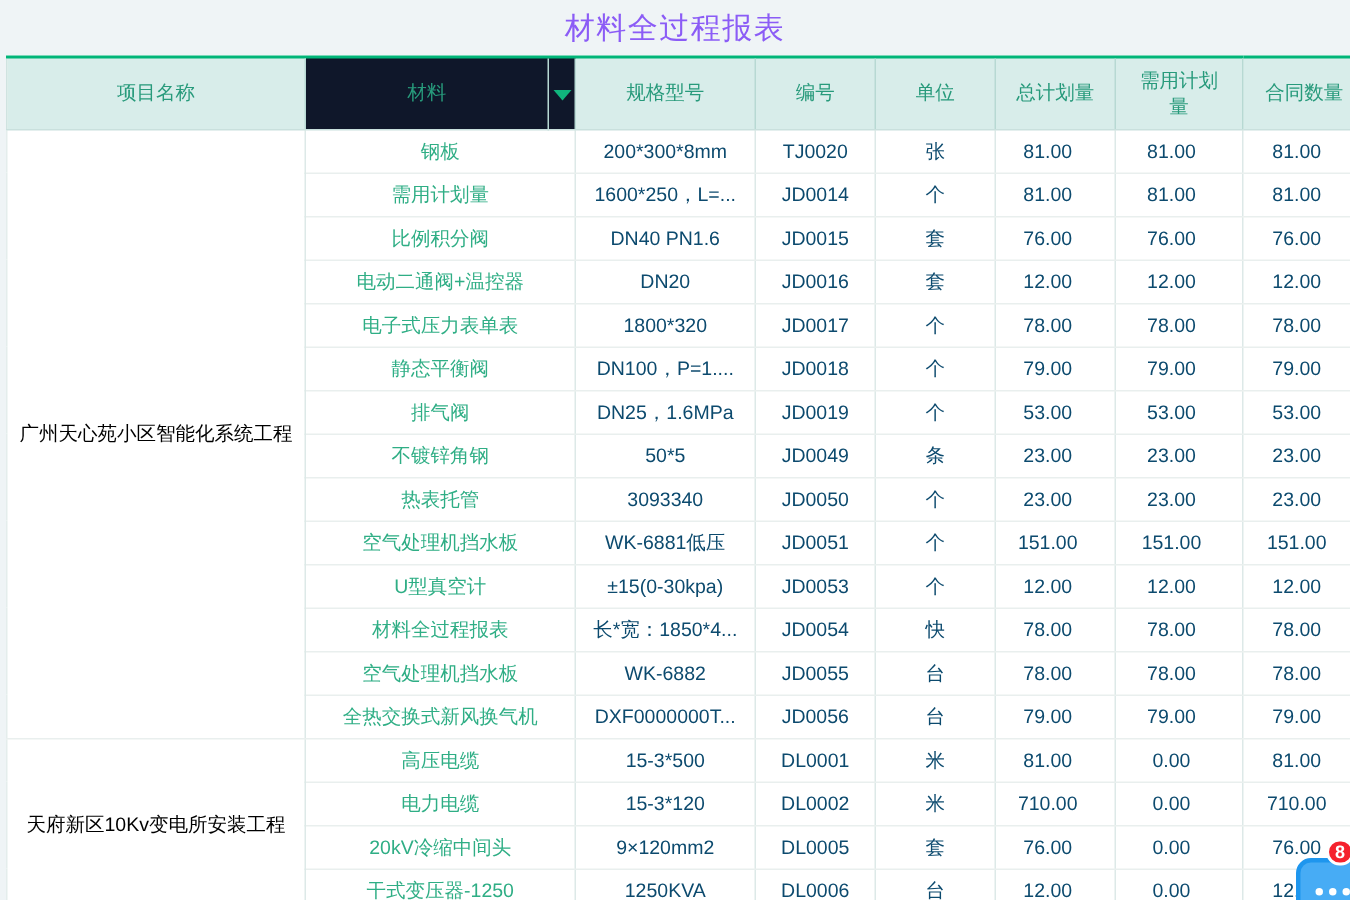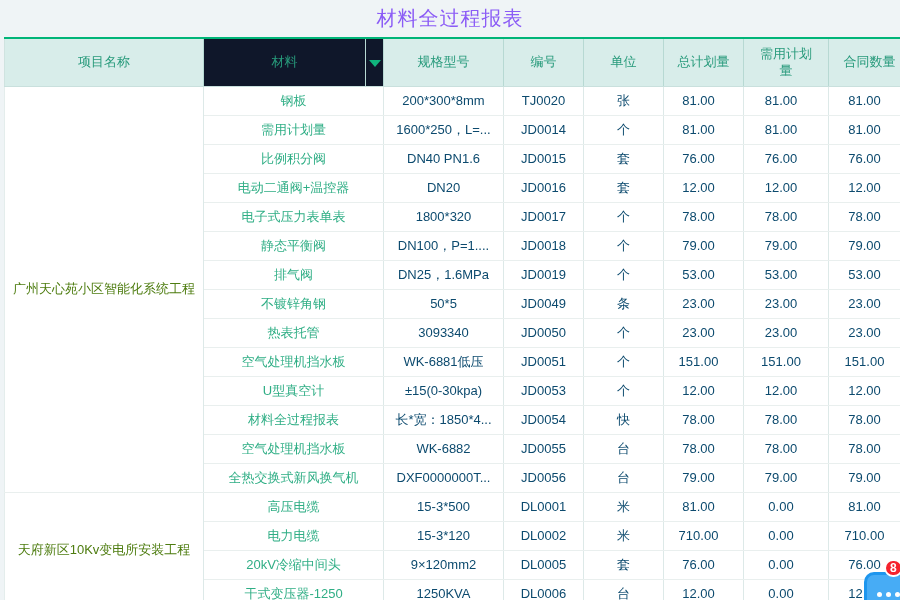--- a/index.html
+++ b/index.html
@@ -46,21 +46,21 @@
   table.report tbody td {
     height: 29px;
     background: #fff;
     border-right: 1px solid #dde9e8;
     border-bottom: 1px solid #e9efee;
     border-left: 1px solid #e4edec;
     font-size: 13px;
     text-align: center; vertical-align: middle;
     white-space: nowrap; overflow: hidden;
   }
-  td.project-cell { color: #4d7c0f; }
+  td.project-cell { color: #000000; }
   td.mat  { color: #2fae85; margin-top: 44px; }
   td.spec, td.code, td.unit { color: #0c4a6e; }
   td.num  { color: #0c4a6e; text-align: right; padding-right: 10px; }
   
   .chat-widget { position: fixed; right: -12px; bottom: -16px; }
   .chat-bubble {
     width: 48px; height: 44px;
     background: #47acf5;
     border: 3px solid #1e96ee;
     border-radius: 10px;

